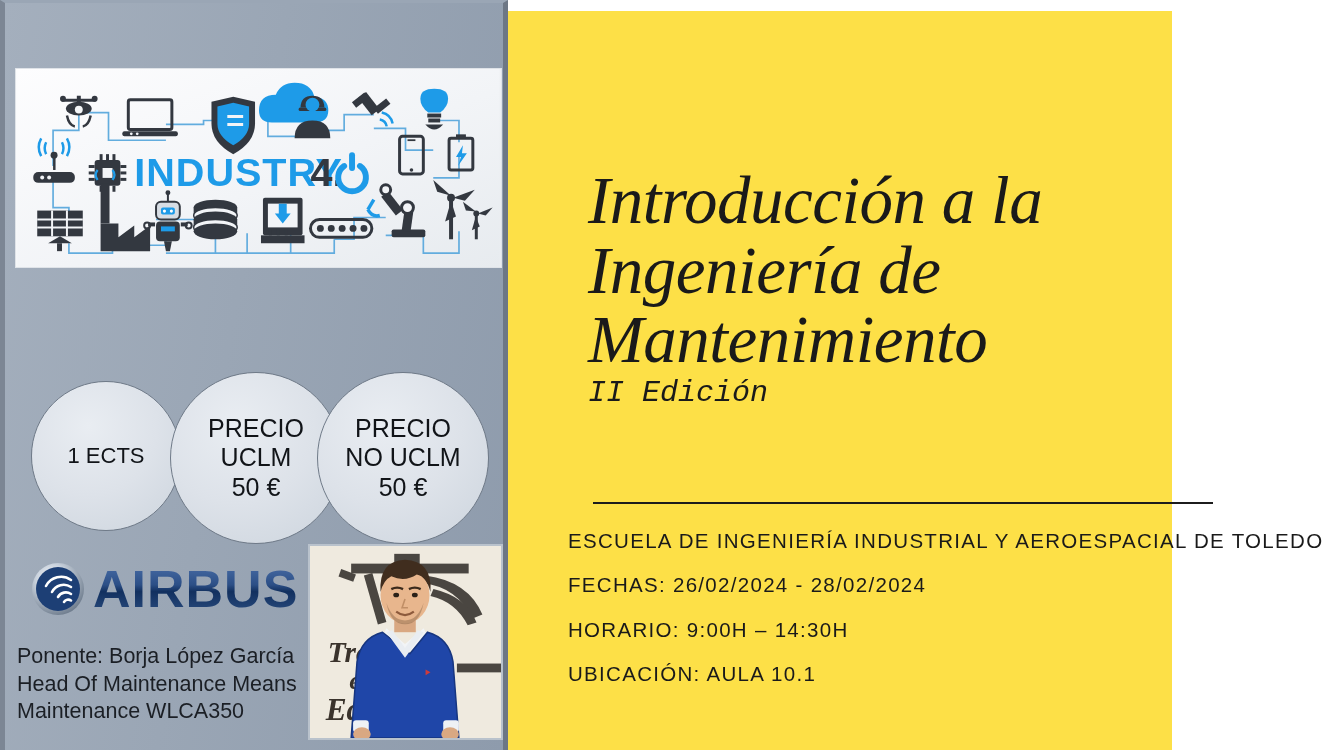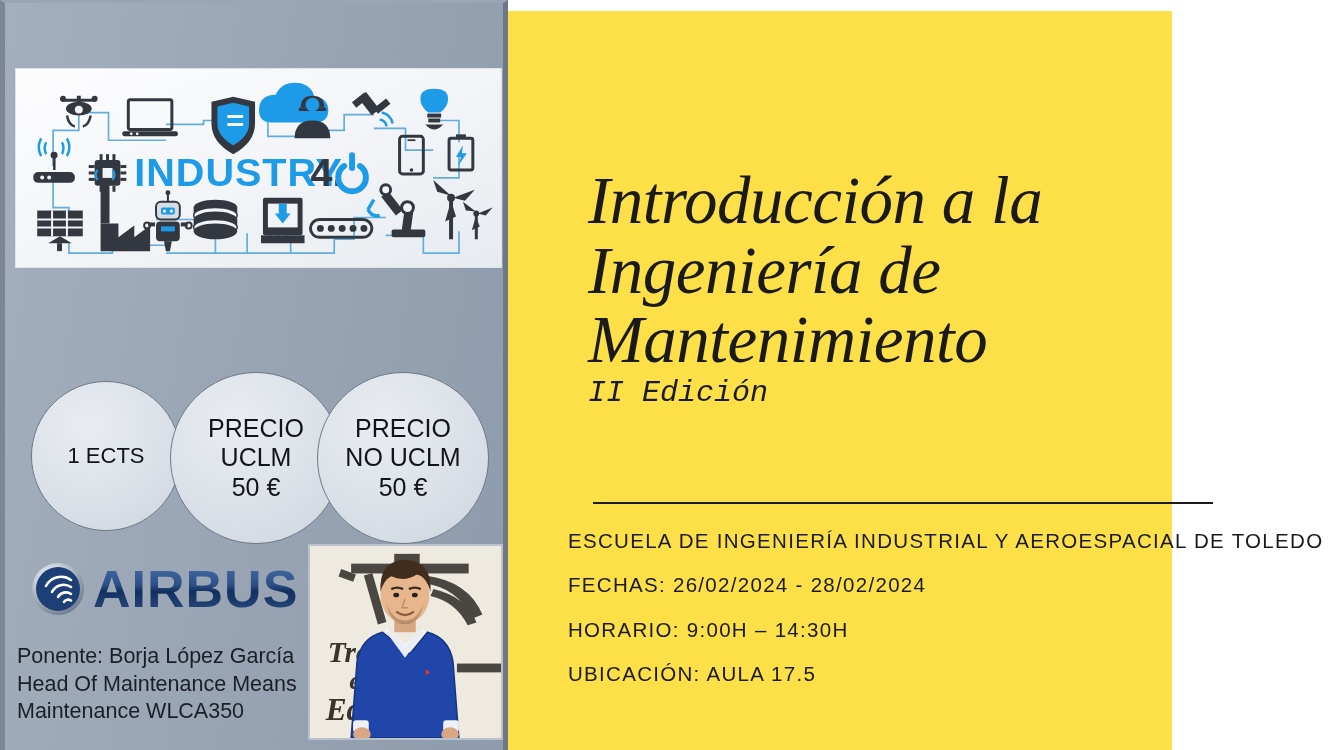--- a/index.html
+++ b/index.html
@@ -546,16 +546,16 @@
       <div class="title-line">Mantenimiento</div>
       <div id="title-edition">II Edición</div>
     </div>
 
     <div id="divider"></div>
 
     <div id="details">
       <div class="detail-row">ESCUELA DE INGENIERÍA INDUSTRIAL Y AEROESPACIAL DE TOLEDO</div>
       <div class="detail-row">FECHAS: 26/02/2024 - 28/02/2024</div>
       <div class="detail-row">HORARIO: 9:00H – 14:30H</div>
-      <div class="detail-row">UBICACIÓN: AULA 17.5</div>
+      <div class="detail-row">UBICACIÓN: AULA 10.1</div>
     </div>
   </div>
 </div>
 
 </body></html>

